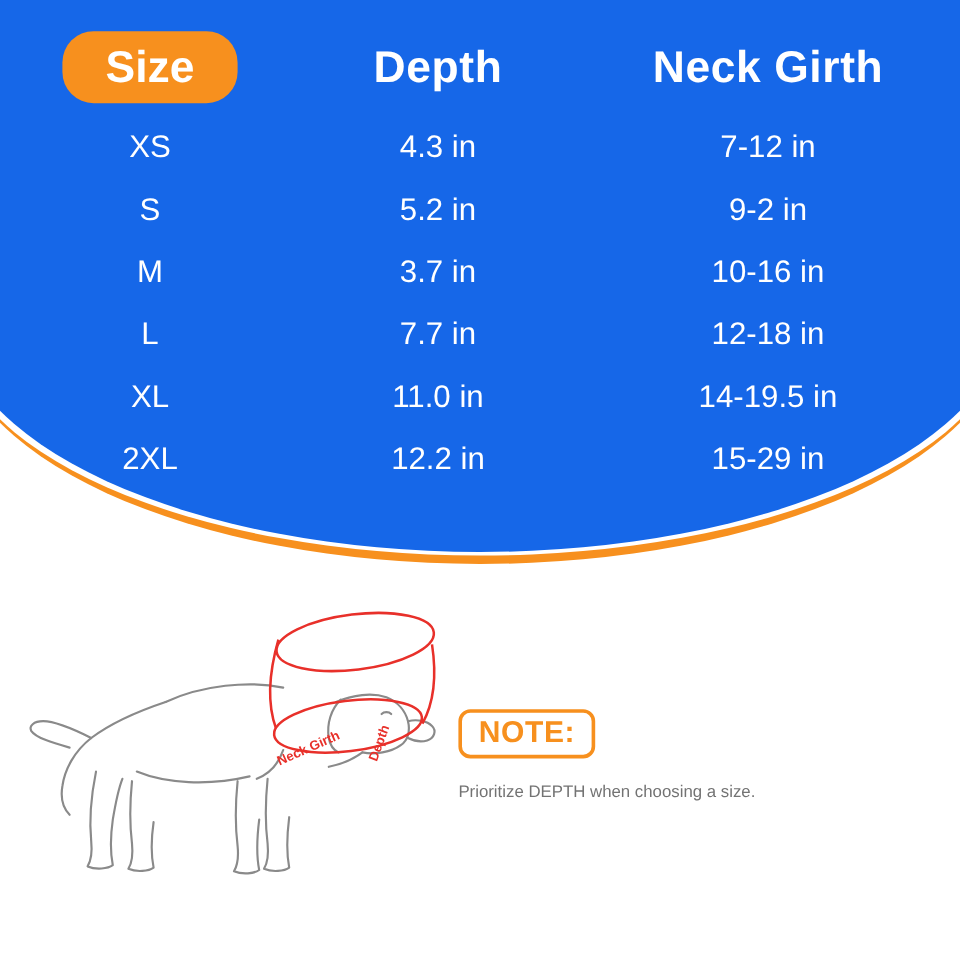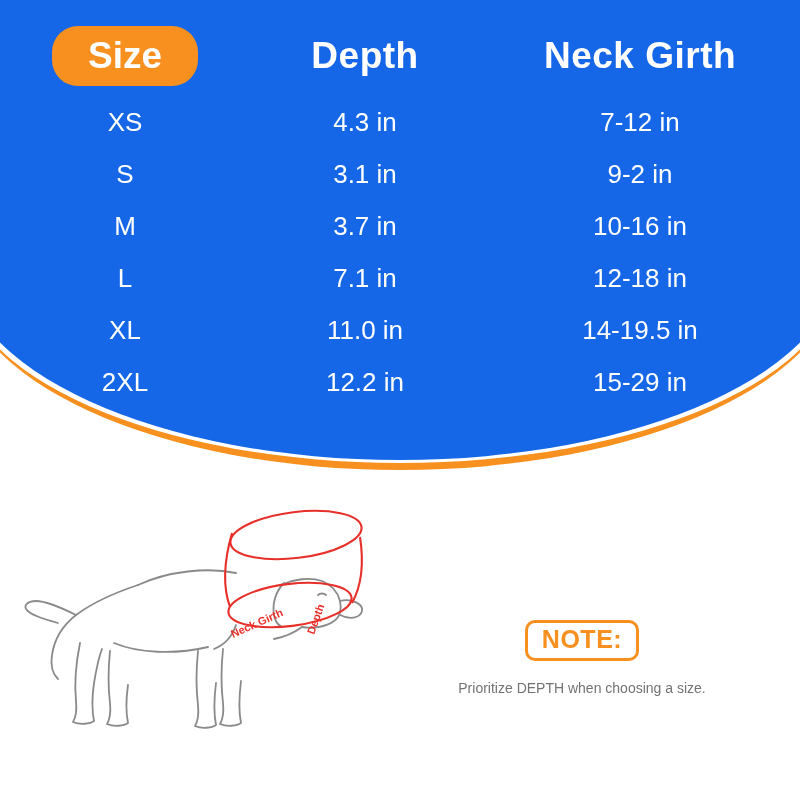--- a/index.html
+++ b/index.html
@@ -115,23 +115,22 @@
     position: absolute;
     left: 18px;
     top: 5px;
     width: 370px;
     height: 290px;
   }
 
   .note-block {
     position: absolute;
     left: 382px;
-    top: 150px;
+    top: 121px;
     width: 400px;
-    text-align: center;
   }
   .note-pill {
     display: inline-block;
     border: 3px solid #f7901e;
     border-radius: 10px;
     color: #f7901e;
     font-size: 25px;
     font-weight: bold;
     padding: 2px 14px 4px 14px;
     letter-spacing: 0.5px;
@@ -169,33 +168,33 @@
     </div>
 
     <div class="row body-row">
       <div class="col col-size"><span class="cell-text">XS</span></div>
       <div class="col col-depth"><span class="cell-text">4.3 in</span></div>
       <div class="col col-neck"><span class="cell-text">7-12 in</span></div>
     </div>
 
     <div class="row body-row">
       <div class="col col-size"><span class="cell-text">S</span></div>
-      <div class="col col-depth"><span class="cell-text">3.1 in</span></div>
+      <div class="col col-depth"><span class="cell-text">5.2 in</span></div>
       <div class="col col-neck"><span class="cell-text">9-2 in</span></div>
     </div>
 
     <div class="row body-row">
       <div class="col col-size"><span class="cell-text">M</span></div>
       <div class="col col-depth"><span class="cell-text">3.7 in</span></div>
       <div class="col col-neck"><span class="cell-text">10-16 in</span></div>
     </div>
 
     <div class="row body-row">
       <div class="col col-size"><span class="cell-text">L</span></div>
-      <div class="col col-depth"><span class="cell-text">7.1 in</span></div>
+      <div class="col col-depth"><span class="cell-text">7.7 in</span></div>
       <div class="col col-neck"><span class="cell-text">12-18 in</span></div>
     </div>
 
     <div class="row body-row">
       <div class="col col-size"><span class="cell-text">XL</span></div>
       <div class="col col-depth"><span class="cell-text">11.0 in</span></div>
       <div class="col col-neck"><span class="cell-text">14-19.5 in</span></div>
     </div>
 
     <div class="row body-row">

